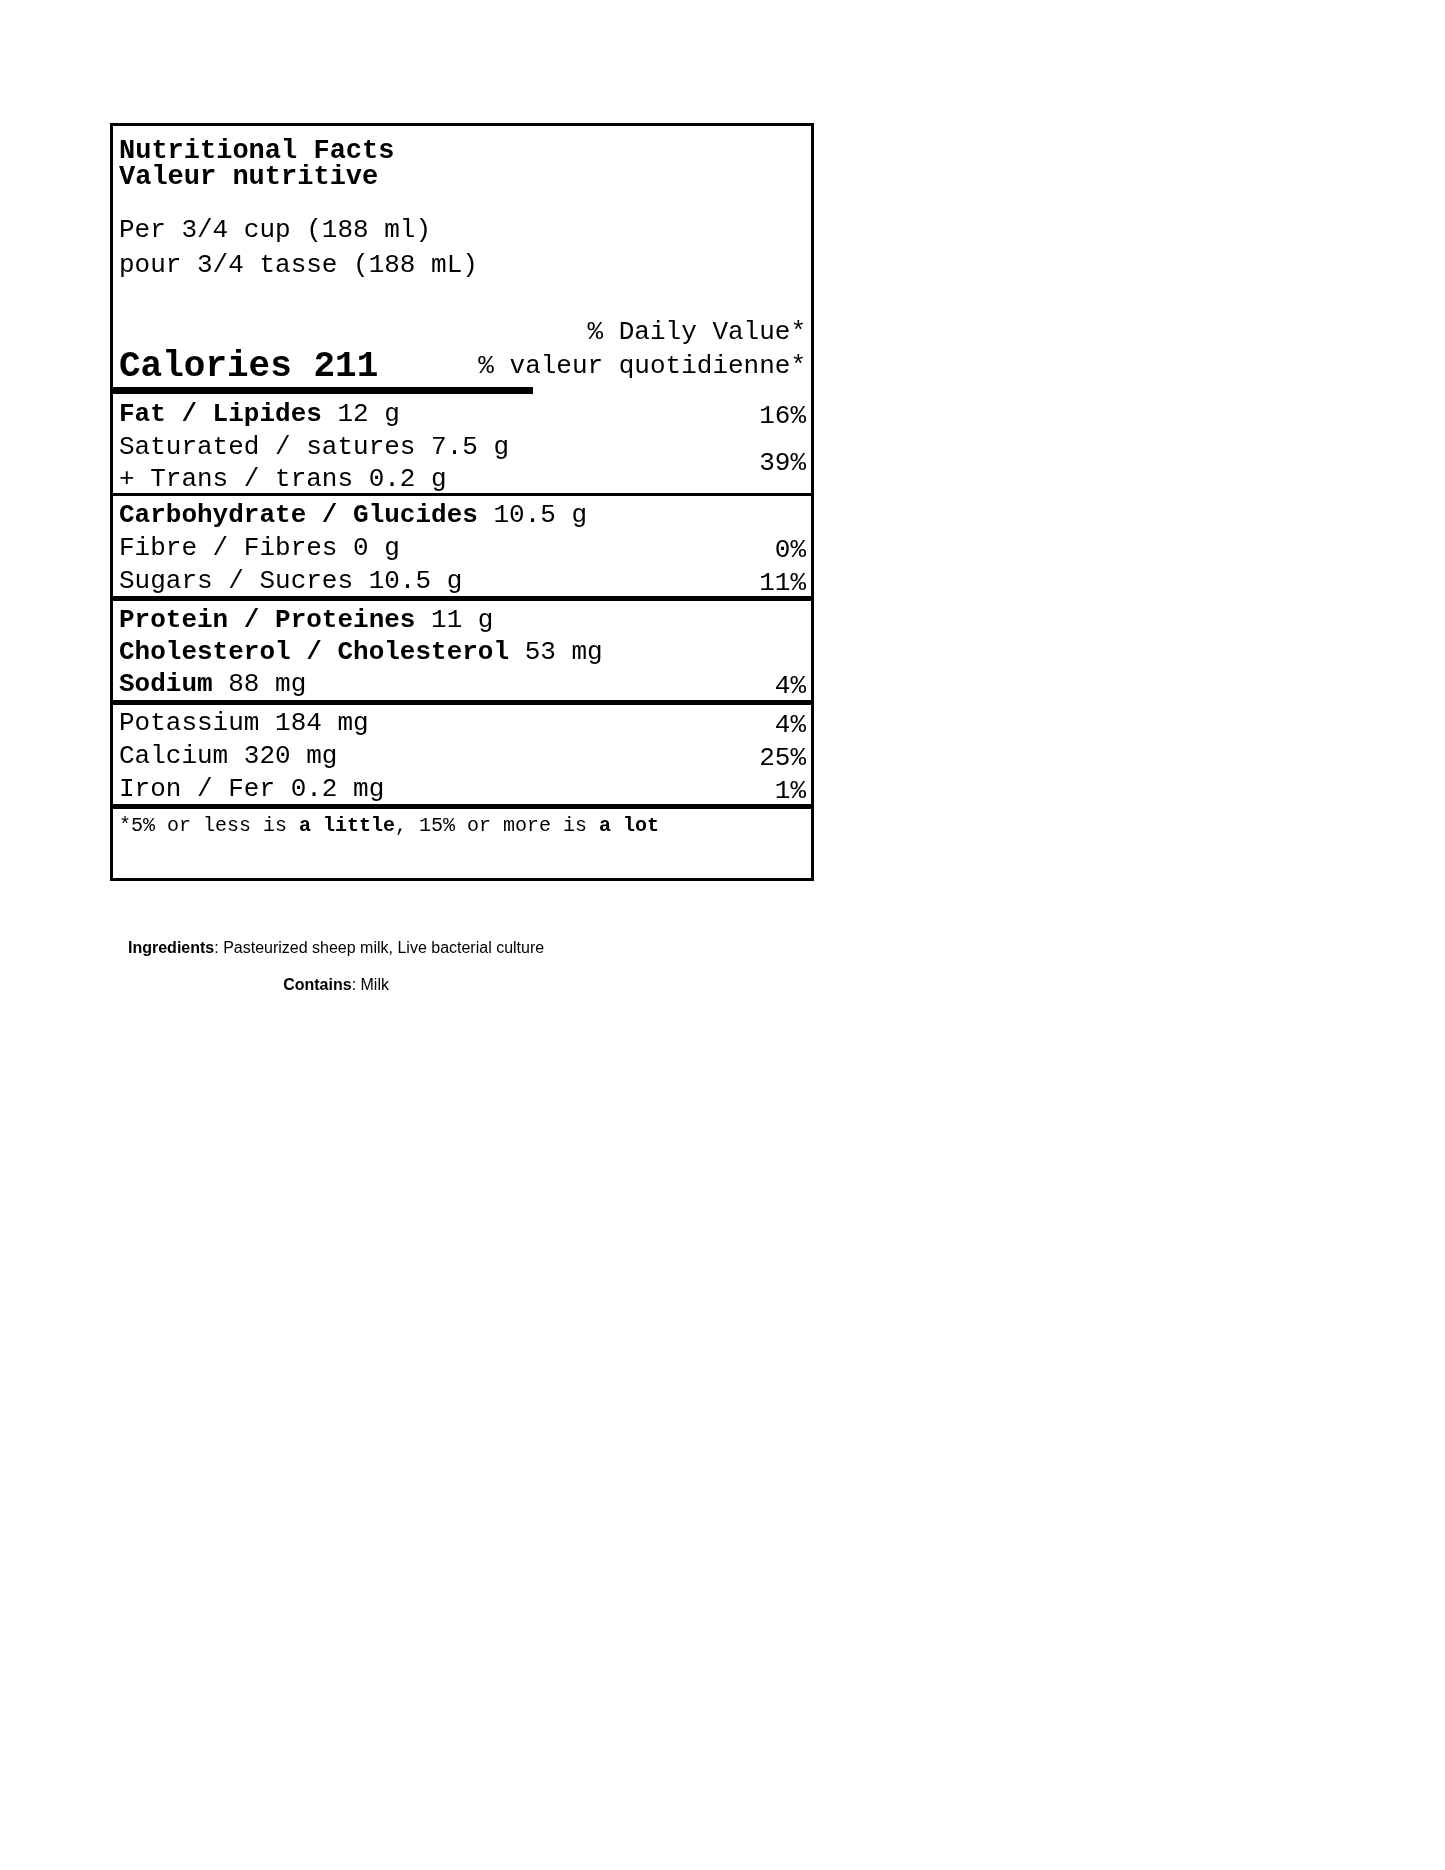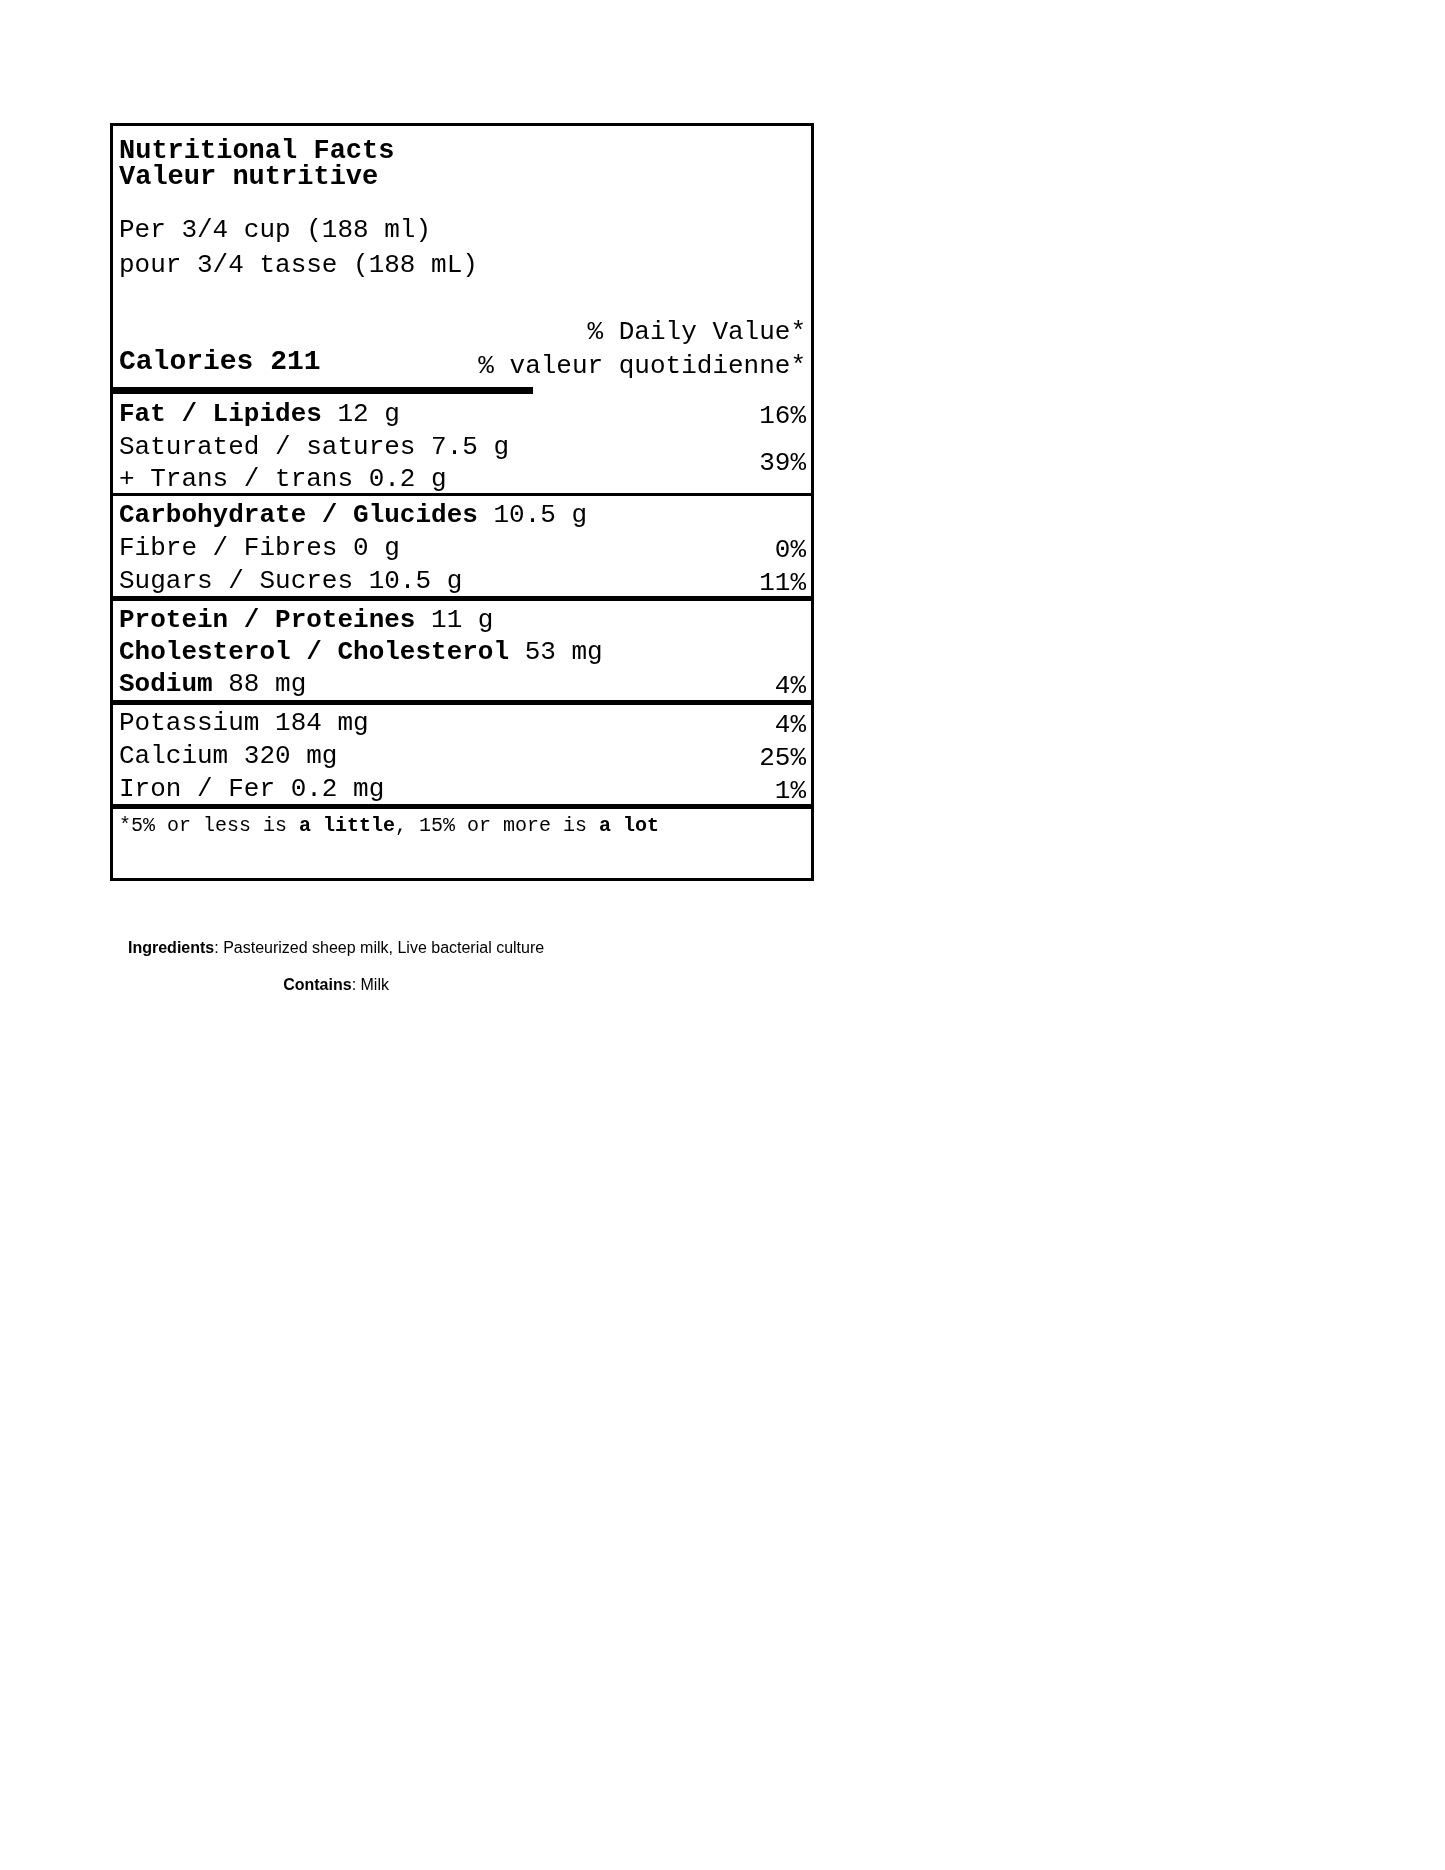--- a/index.html
+++ b/index.html
@@ -20,21 +20,21 @@
     top: 123px;
     width: 704px;
     height: 758px;
     border: 3px solid #000000;
     box-sizing: border-box;
     background: #ffffff;
   }
   .abs { position: absolute; left: 6px; white-space: nowrap; font-family: Liberation Mono, monospace; }
   .right { left: auto; right: 5px; text-align: right; }
   .t-big  { font-size: 27px; font-weight: bold; }
-  .t-cal  { font-size: 28px; font-weight: bold; }
+  .t-cal  { font-size: 36px; font-weight: bold; }
   .t-row  { font-size: 26px; }
   .t-fn   { font-size: 20px; }
   .b { font-weight: bold; }
   .rule {
     position: absolute;
     left: 0;
     width: 100%;
     background: #000000;
   }
   .rule-cal   { top: 261px; width: 420px; height: 7px; }

